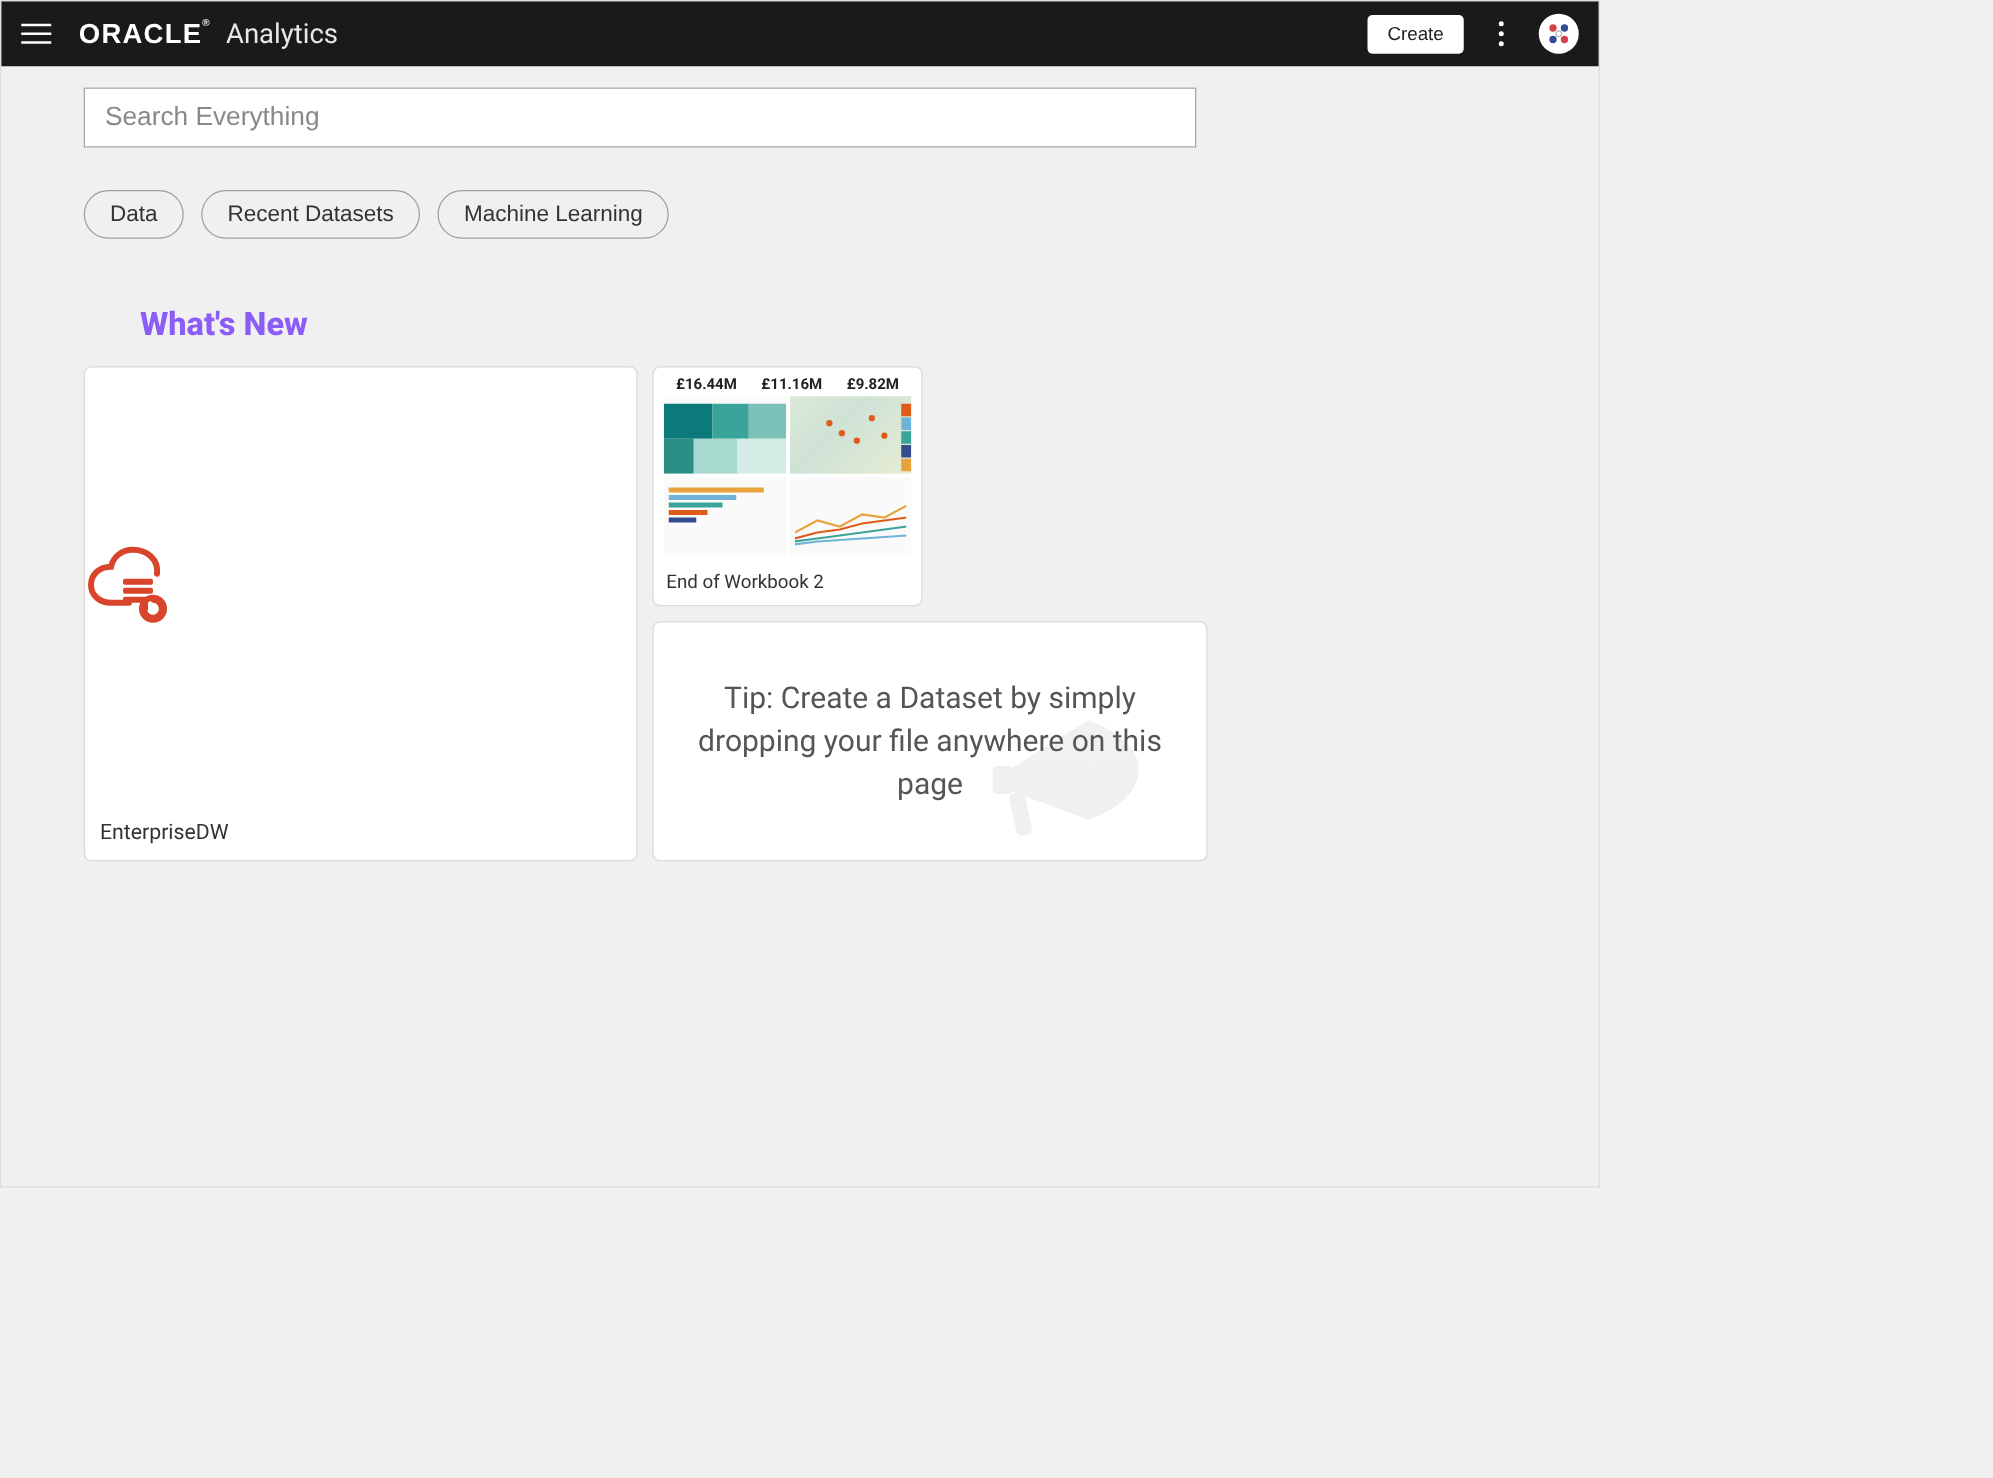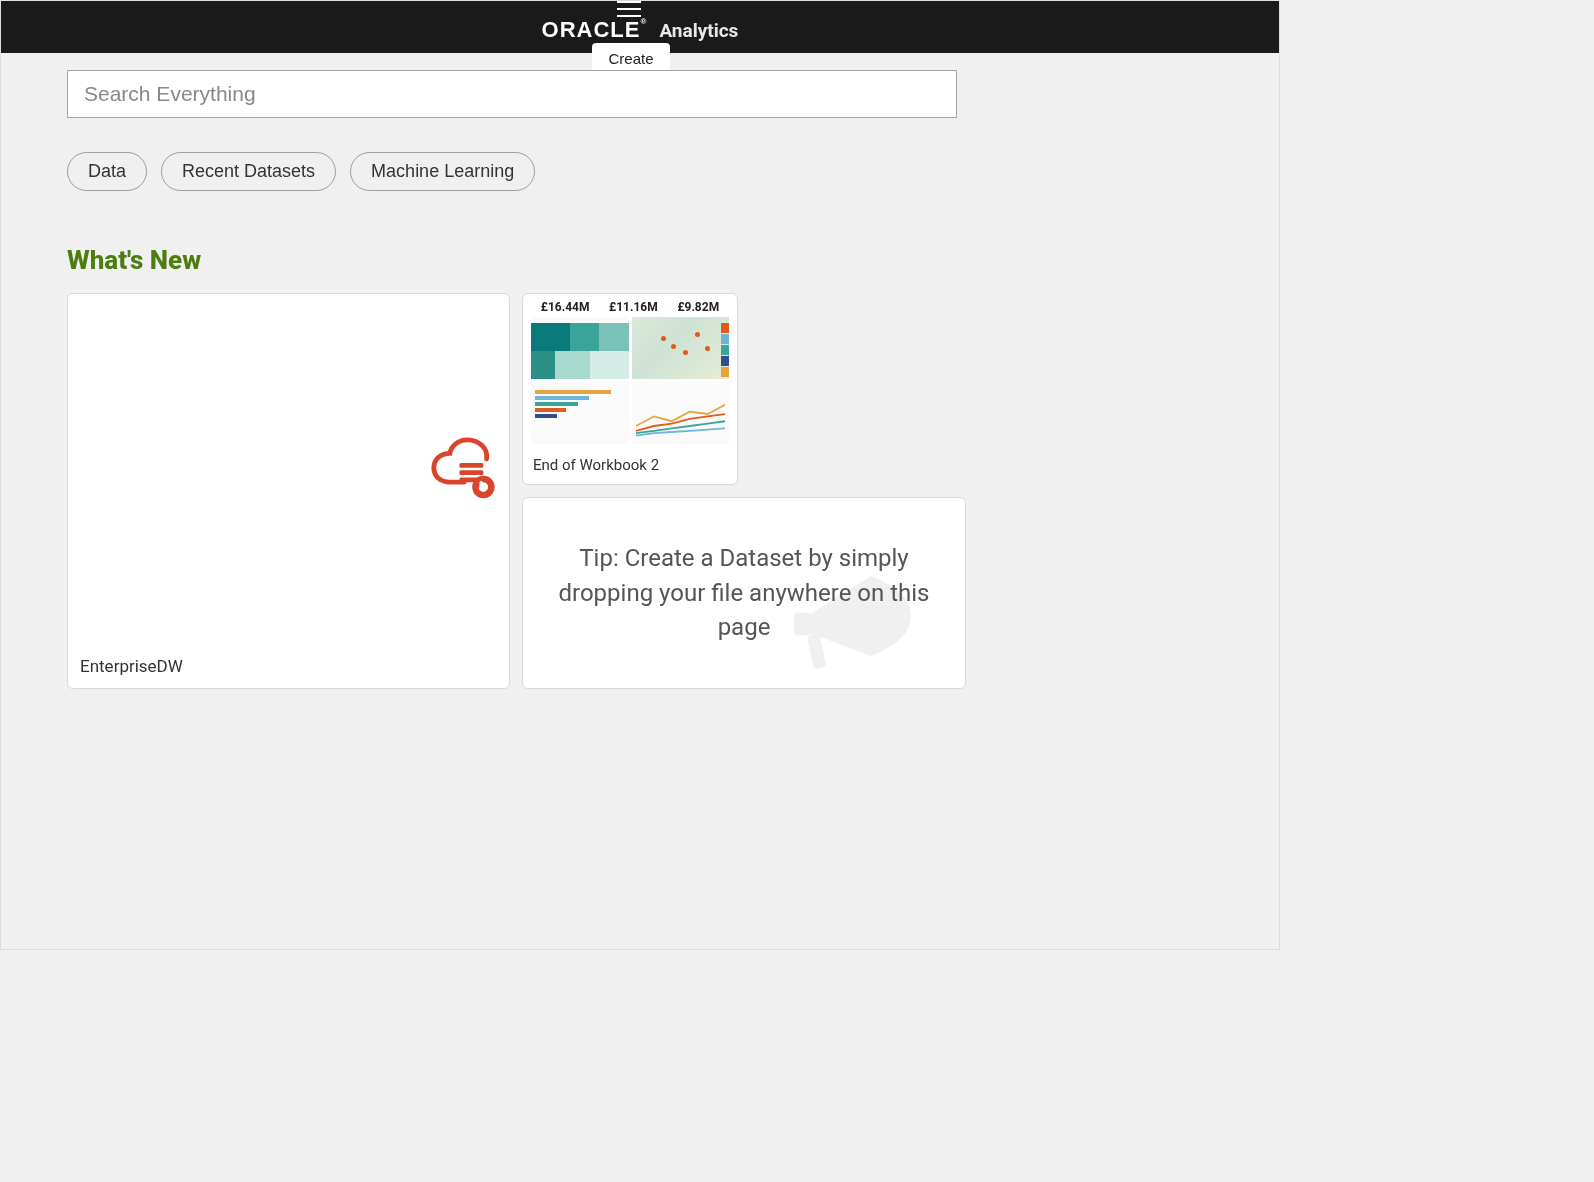--- a/index.html
+++ b/index.html
@@ -11,31 +11,30 @@
     overflow: hidden;
     border: 1px solid #ddd;
   }
   .header {
     background: #1a1a1a;
     height: 52px;
     display: flex;
     align-items: center;
     padding: 0 16px;
     color: white;
-    flex-direction: column;
   }
   .hamburger {
     width: 28px; height: 28px; display:flex; flex-direction:column; justify-content:center; gap:5px; cursor:pointer;
     margin-right: 18px;
   }
   .hamburger span { display:block; height:2px; background:white; width:24px; }
   .brand { display:flex; align-items:baseline; gap:12px; }
   .brand-logo { font-family: "Arial Black", Arial, sans-serif; font-weight:900; letter-spacing:1px; font-size:22px; color:white; }
   .brand-logo sup{font-size:8px; vertical-align: top;}
-  .brand-sub { font-size:19px; font-weight:700; color:#e8e8e8; }
+  .brand-sub { font-size:22px; font-weight:400; color:#e8e8e8; }
   .header-spacer { flex:1; }
   .create-btn {
     background:white; color:#222; border:none; border-radius:4px;
     padding:7px 16px; font-size:15px; cursor:pointer; margin-right:18px;
   }
   .kebab { width:24px; height:24px; display:flex; flex-direction:column; align-items:center; justify-content:center; gap:4px; margin-right:18px; cursor:pointer;}
   .kebab span{ width:4px; height:4px; background:white; border-radius:50%; }
   .avatar {
     width:32px; height:32px; border-radius:50%; background:white;
     display:flex; align-items:center; justify-content:center;
@@ -51,35 +50,35 @@
     padding: 0 16px;
     font-size: 21px;
     color:#444;
   }
   .search-box::placeholder { color:#888; }
   .pills { display:flex; gap:14px; margin-top:34px; }
   .pill {
     border:1px solid #9e9e9e; border-radius:22px;
     padding: 8px 20px; font-size:18px; color:#333; background:transparent; cursor:pointer;
   }
-  .section-title { font-size:26px; font-weight:800; color:#4d7c0f; margin-top:54px; margin-bottom:18px; }
+  .section-title { font-size:26px; font-weight:800; color:#8b5cf6; margin-top:54px; margin-bottom:18px;margin-left:45px; }
   .grid {
     display:grid;
     grid-template-columns: 443px 216px 216px;
     grid-template-rows: 192px 192px;
     gap:12px;
     width: 900px;
   }
   .card {
     background:white; border:1px solid #d9d9d9; border-radius:6px;
     display:flex; flex-direction:column; overflow:hidden;
     cursor:pointer;
   }
   .card-large { grid-row: 1 / span 2; }
-  .card-body { flex:1; display:flex; align-items:center; justify-content:flex-end; position:relative; }
+  .card-body { flex:1; display:flex; align-items:center; justify-content:flex-start; position:relative; }
   .card-label { padding: 8px 12px 12px 12px; font-size:17px; color:#333; }
   .card-label-small { padding: 8px 10px 10px 10px; font-size:15px; color:#333; }
   .tip-card {
     grid-column: 2 / span 2;
     position:relative;
     display:flex; align-items:center; justify-content:center;
     text-align:center; padding: 0 30px;
   }
   .tip-text { font-size:24px; color:#555; line-height:1.45; position:relative; z-index:1; }
   .tip-bg {

